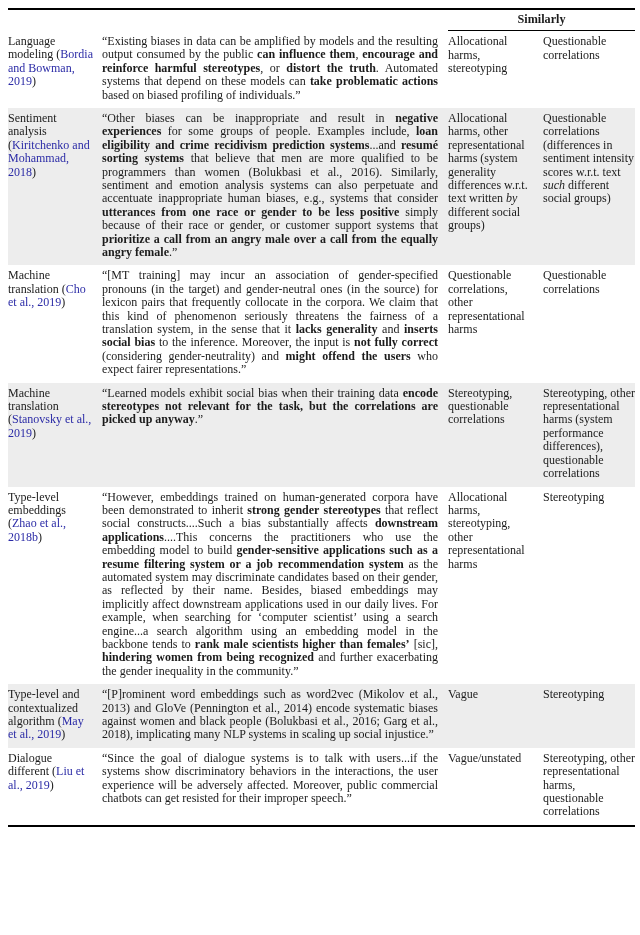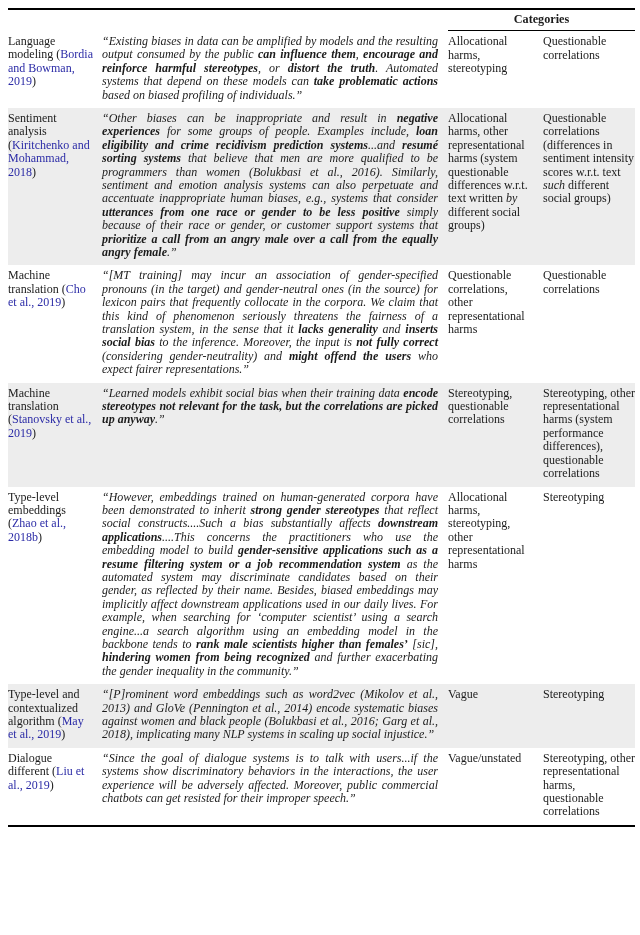--- a/index.html
+++ b/index.html
@@ -20,40 +20,40 @@
   td{vertical-align:top;padding:0;text-align:left;}
   .cat-cell{
     text-align:center;font-weight:bold;font-size:12.2px;
     border-bottom:1px solid var(--rule);padding:3px 0 4px 0;
   }
   .colhead td{border-bottom:1.6px solid var(--rule);font-weight:bold;padding:4px 8px 5px 0;}
   tbody td{padding:4px 8px 6px 0;}
   tbody td.q{padding-right:10px;}
   tbody td.last{padding-right:0;}
   tr.shade{background:var(--shade);}
-  .quote{font-style:italic;text-align:justify;}
+  .quote{text-align:justify;}
   .seg-b{font-weight:bold;}
   .seg-i{font-style:italic;}
   .seg-link{color:var(--link);}
 </style>
 </head>
 <body>
 
 <div class="page">
   <table class="paper-table">
     <colgroup>
         <col class="c1">
         <col class="c2">
         <col class="c3">
         <col class="c4">
       </colgroup>
     <thead>
       <tr>
         <td colspan="2"></td>
-        <td colspan="2" class="cat-cell">Categories</td>
+        <td colspan="2" class="cat-cell">Similarly</td>
       </tr>
     </thead>
     <tbody>
       <tr>
         <td>
             <div><span>Language modeling </span><span>(</span><span class="seg-link">Bordia and Bowman, 2019</span><span>)</span></div>
           </td>
         <td class="q">
             <div class="quote"><span>“Existing biases in data can be amplified by models and the resulting output consumed by the public </span><span class="seg-b">can influence them</span><span>, </span><span class="seg-b">encourage and reinforce harmful stereotypes</span><span>, or </span><span class="seg-b">distort the truth</span><span>. Automated systems that depend on these models can </span><span class="seg-b">take problematic actions</span><span> based on biased profiling of individuals.”</span></div>
           </td>
@@ -65,21 +65,21 @@
           </td>
       </tr>
       <tr class="shade">
         <td>
             <div><span>Sentiment analysis </span><span>(</span><span class="seg-link">Kiritchenko and Mohammad, 2018</span><span>)</span></div>
           </td>
         <td class="q">
             <div class="quote"><span>“Other biases can be inappropriate and result in </span><span class="seg-b">negative experiences</span><span> for some groups of people.  Examples include, </span><span class="seg-b">loan eligibility and crime recidivism prediction systems</span><span>...and </span><span class="seg-b">resumé sorting systems</span><span> that believe that men are more qualified to be programmers than women (Bolukbasi et al., 2016).  Similarly, sentiment and emotion analysis systems can also perpetuate and accentuate inappropriate human biases, e.g., systems that consider </span><span class="seg-b">utterances from one race or gender to be less positive</span><span> simply because of their race or gender, or customer support systems that </span><span class="seg-b">prioritize a call from an angry male over a call from the equally angry female</span><span>.”</span></div>
           </td>
         <td>
-            <div><span>Allocational harms, other representational harms (system questionable differences w.r.t. text written </span><span class="seg-i">by</span><span> different social groups)</span></div>
+            <div><span>Allocational harms, other representational harms (system generality differences w.r.t. text written </span><span class="seg-i">by</span><span> different social groups)</span></div>
           </td>
         <td class="last">
             <div><span>Questionable correlations (differences in sentiment intensity scores w.r.t. text </span><span class="seg-i">such</span><span> different social groups)</span></div>
           </td>
       </tr>
       <tr>
         <td>
             <div><span>Machine translation </span><span>(</span><span class="seg-link">Cho et al., 2019</span><span>)</span></div>
           </td>
         <td class="q">

